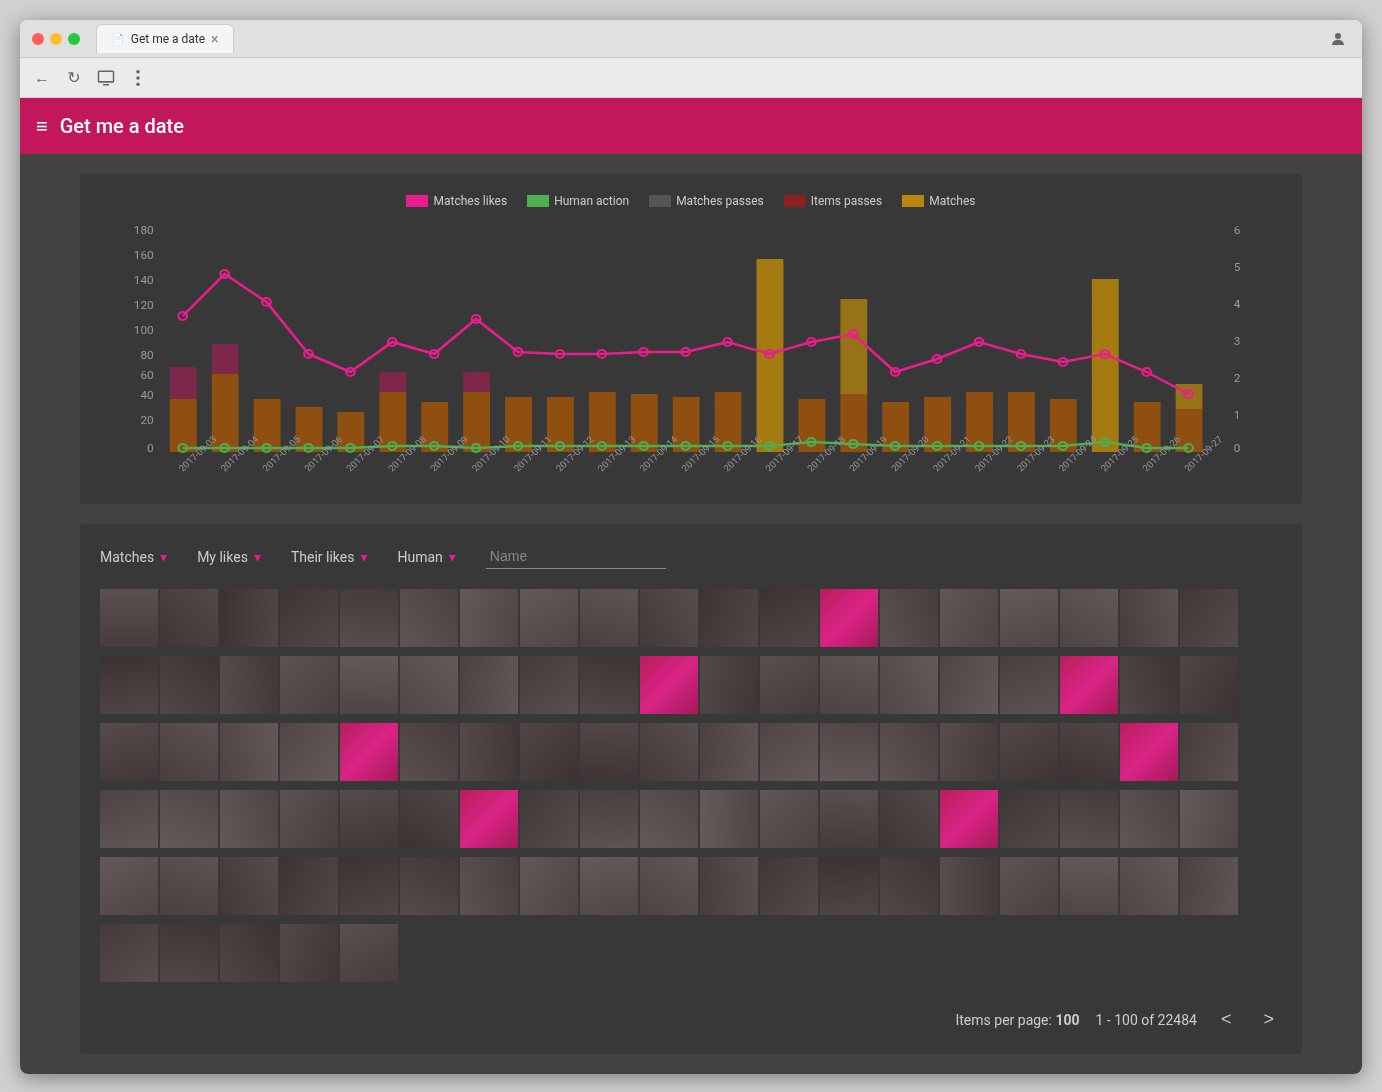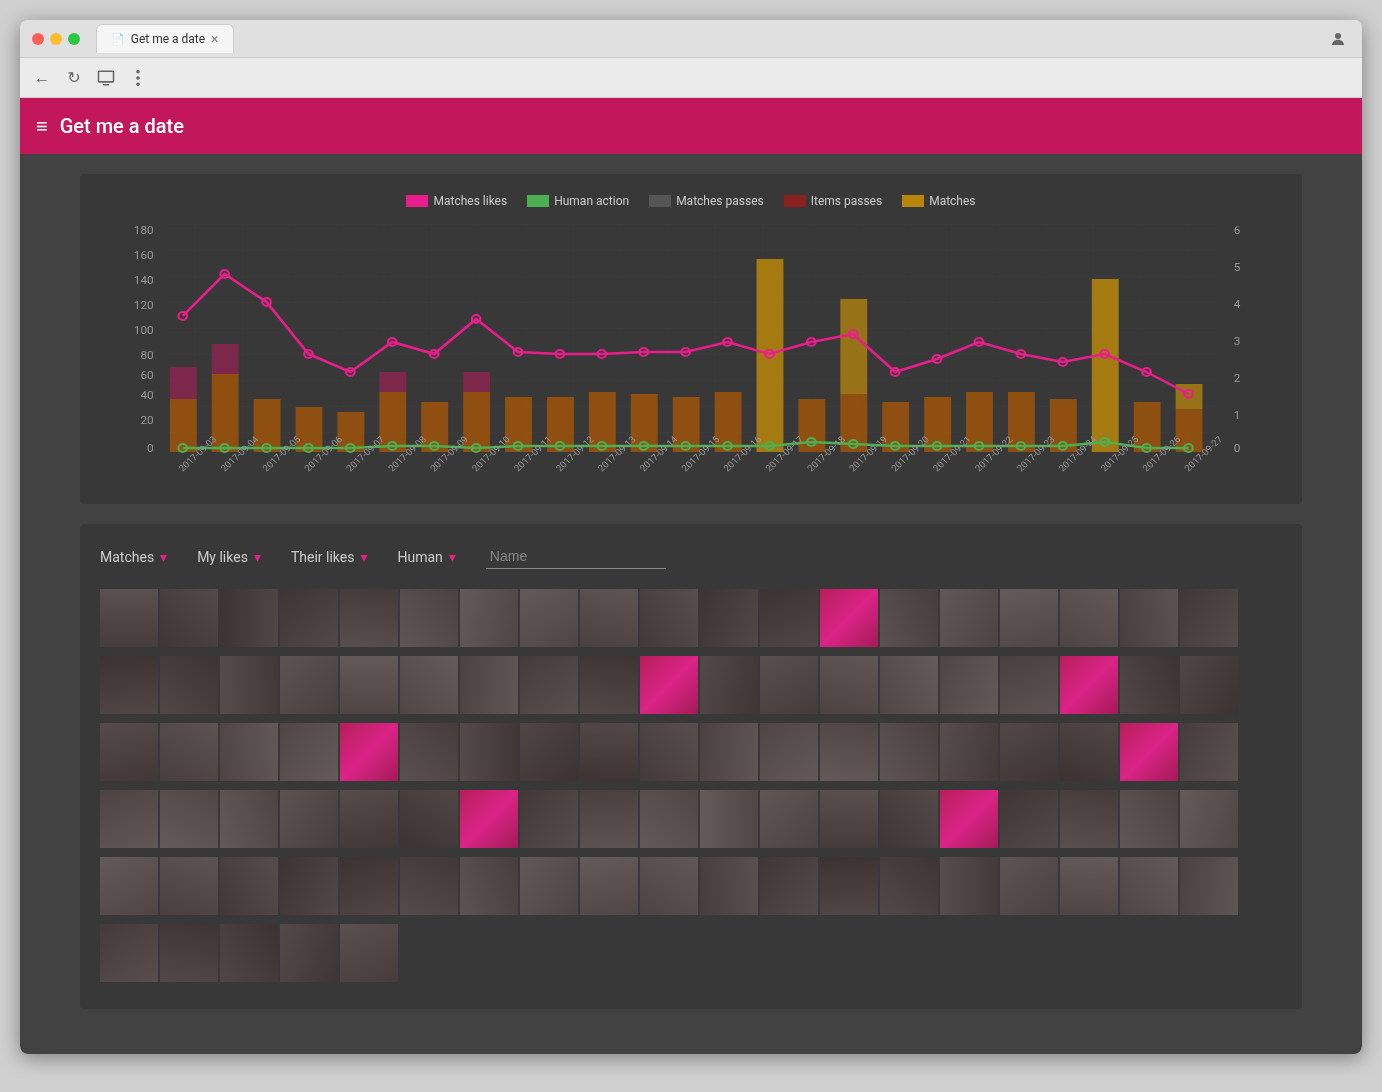--- a/index.html
+++ b/index.html
@@ -846,16 +846,25 @@
             <div class="fake-photo" style="background: linear-gradient(239deg, rgb(60, 50, 50) 0%, rgb(80, 70, 70) 100%); position: relative;"></div>
           </div>
           <div class="photo-item">
             <div class="fake-photo" style="background: linear-gradient(286deg, rgb(63, 53, 53) 0%, rgb(83, 73, 73) 100%); position: relative;"></div>
           </div>
           <div class="photo-item">
             <div class="fake-photo" style="background: linear-gradient(333deg, rgb(70, 60, 60) 0%, rgb(90, 80, 80) 100%); position: relative;"></div>
           </div>
         </div>
 
+      <div class="pagination">
+        <span>
+          <span>Items per page:</span>
+          <strong>100</strong>
+        </span>
+        <span>1 - 100 of 22484</span>
+        <button class="page-nav">&lt;</button>
+        <button class="page-nav">&gt;</button>
+      </div>
     </div>
 
   </div>
 </div>
 
 </body></html>

